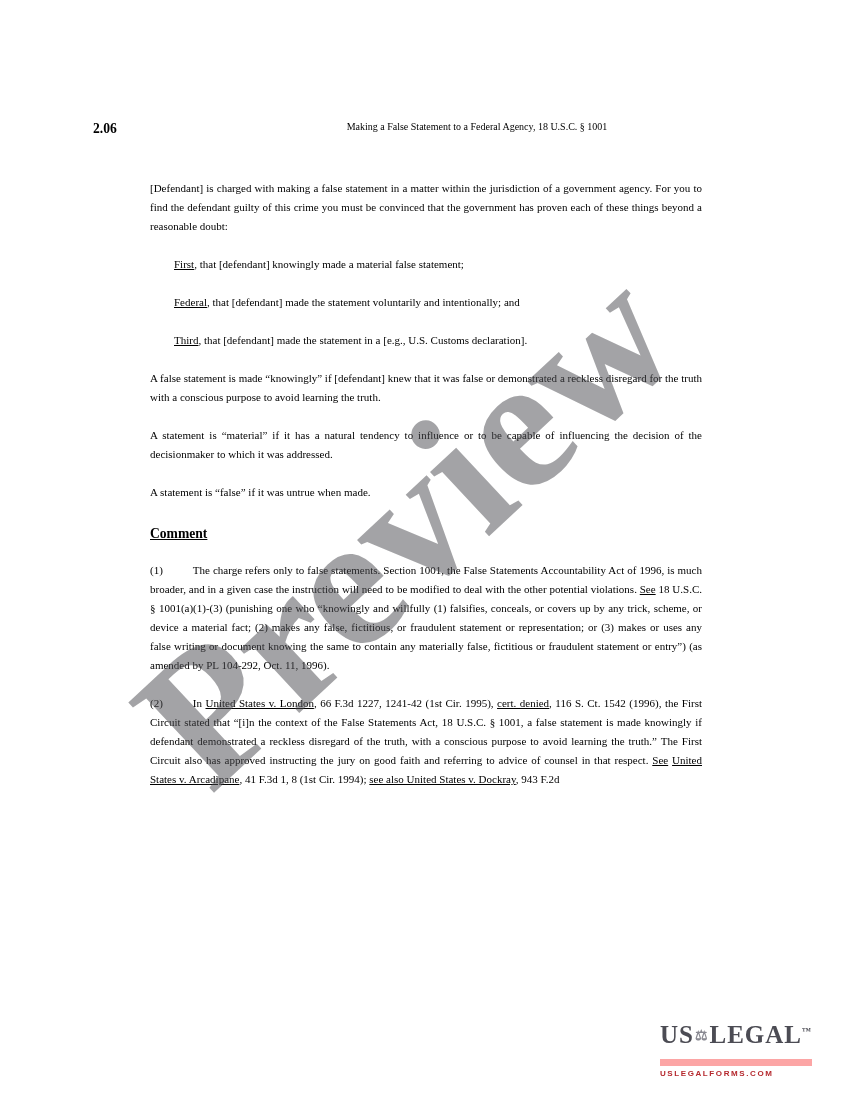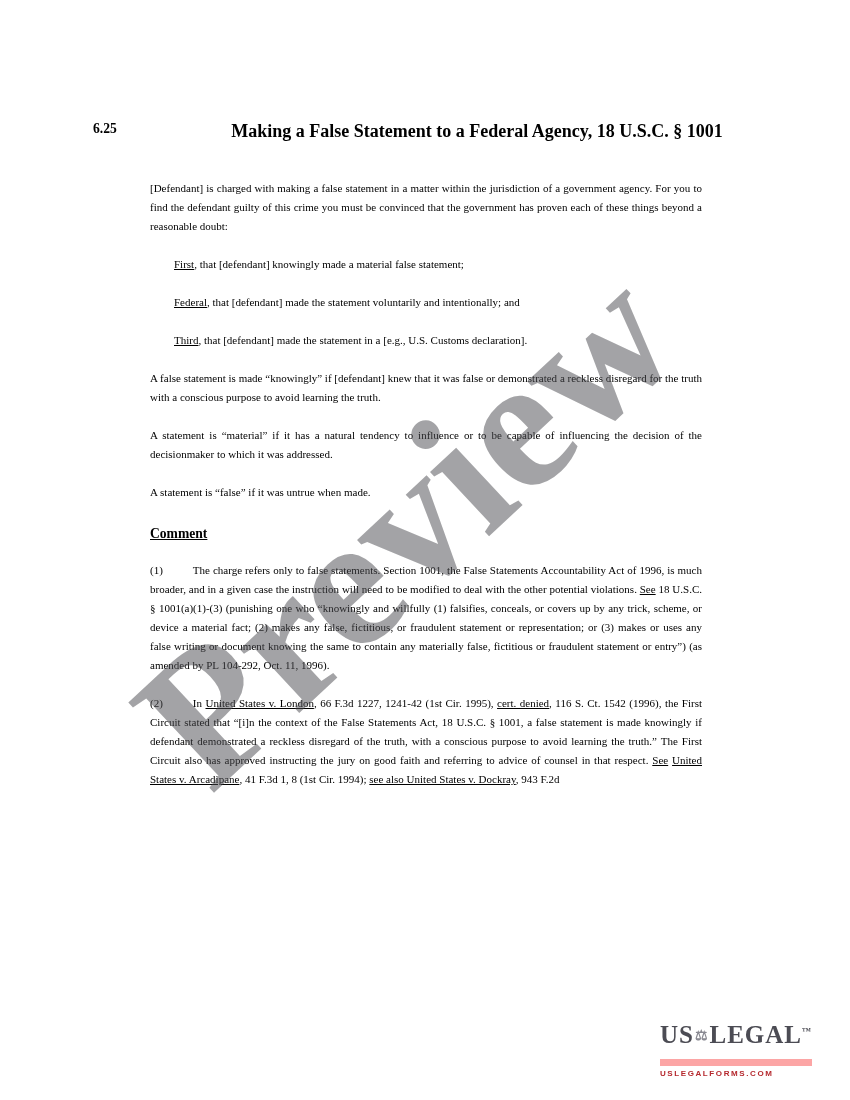--- a/index.html
+++ b/index.html
@@ -21,22 +21,22 @@
     top: 121px;
     font-size: 13.6px;
     font-weight: bold;
   }
   .doc-title {
     position: absolute;
     left: 200px;
     top: 121px;
     width: 554px;
     text-align: center;
-    font-size: 18px;
-    font-weight: bold;
+    font-size: 10px;
+    font-weight: normal;
   }
 
   
   .content {
     position: absolute;
     left: 150px;
     top: 179px;
     width: 552px;
     z-index: 1;
   }
@@ -109,21 +109,21 @@
     font-size: 8px;
     font-weight: bold;
     letter-spacing: 1.6px;
   }
 </style>
 </head>
 <body>
 
 <div class="page">
 
-  <div class="section-number">6.25</div>
+  <div class="section-number">2.06</div>
   <div class="doc-title">Making a False Statement to a Federal Agency, 18 U.S.C. § 1001</div>
 
   <div class="content">
 
     <p>[Defendant] is charged with making a false statement in a matter within the jurisdiction of a government agency.  For you to find the defendant guilty of this crime you must be convinced that the government has proven each of these things beyond a reasonable doubt:</p>
 
     <div class="items">
       <div class="item"><span class="u">First</span><span>, that [defendant] knowingly made a material false statement;</span></div>
       <div class="item"><span class="u">Federal</span><span>, that [defendant] made the statement voluntarily and intentionally; and</span></div>
       <div class="item"><span class="u">Third</span><span>, that [defendant] made the statement in a [e.g., U.S. Customs declaration].</span></div>

